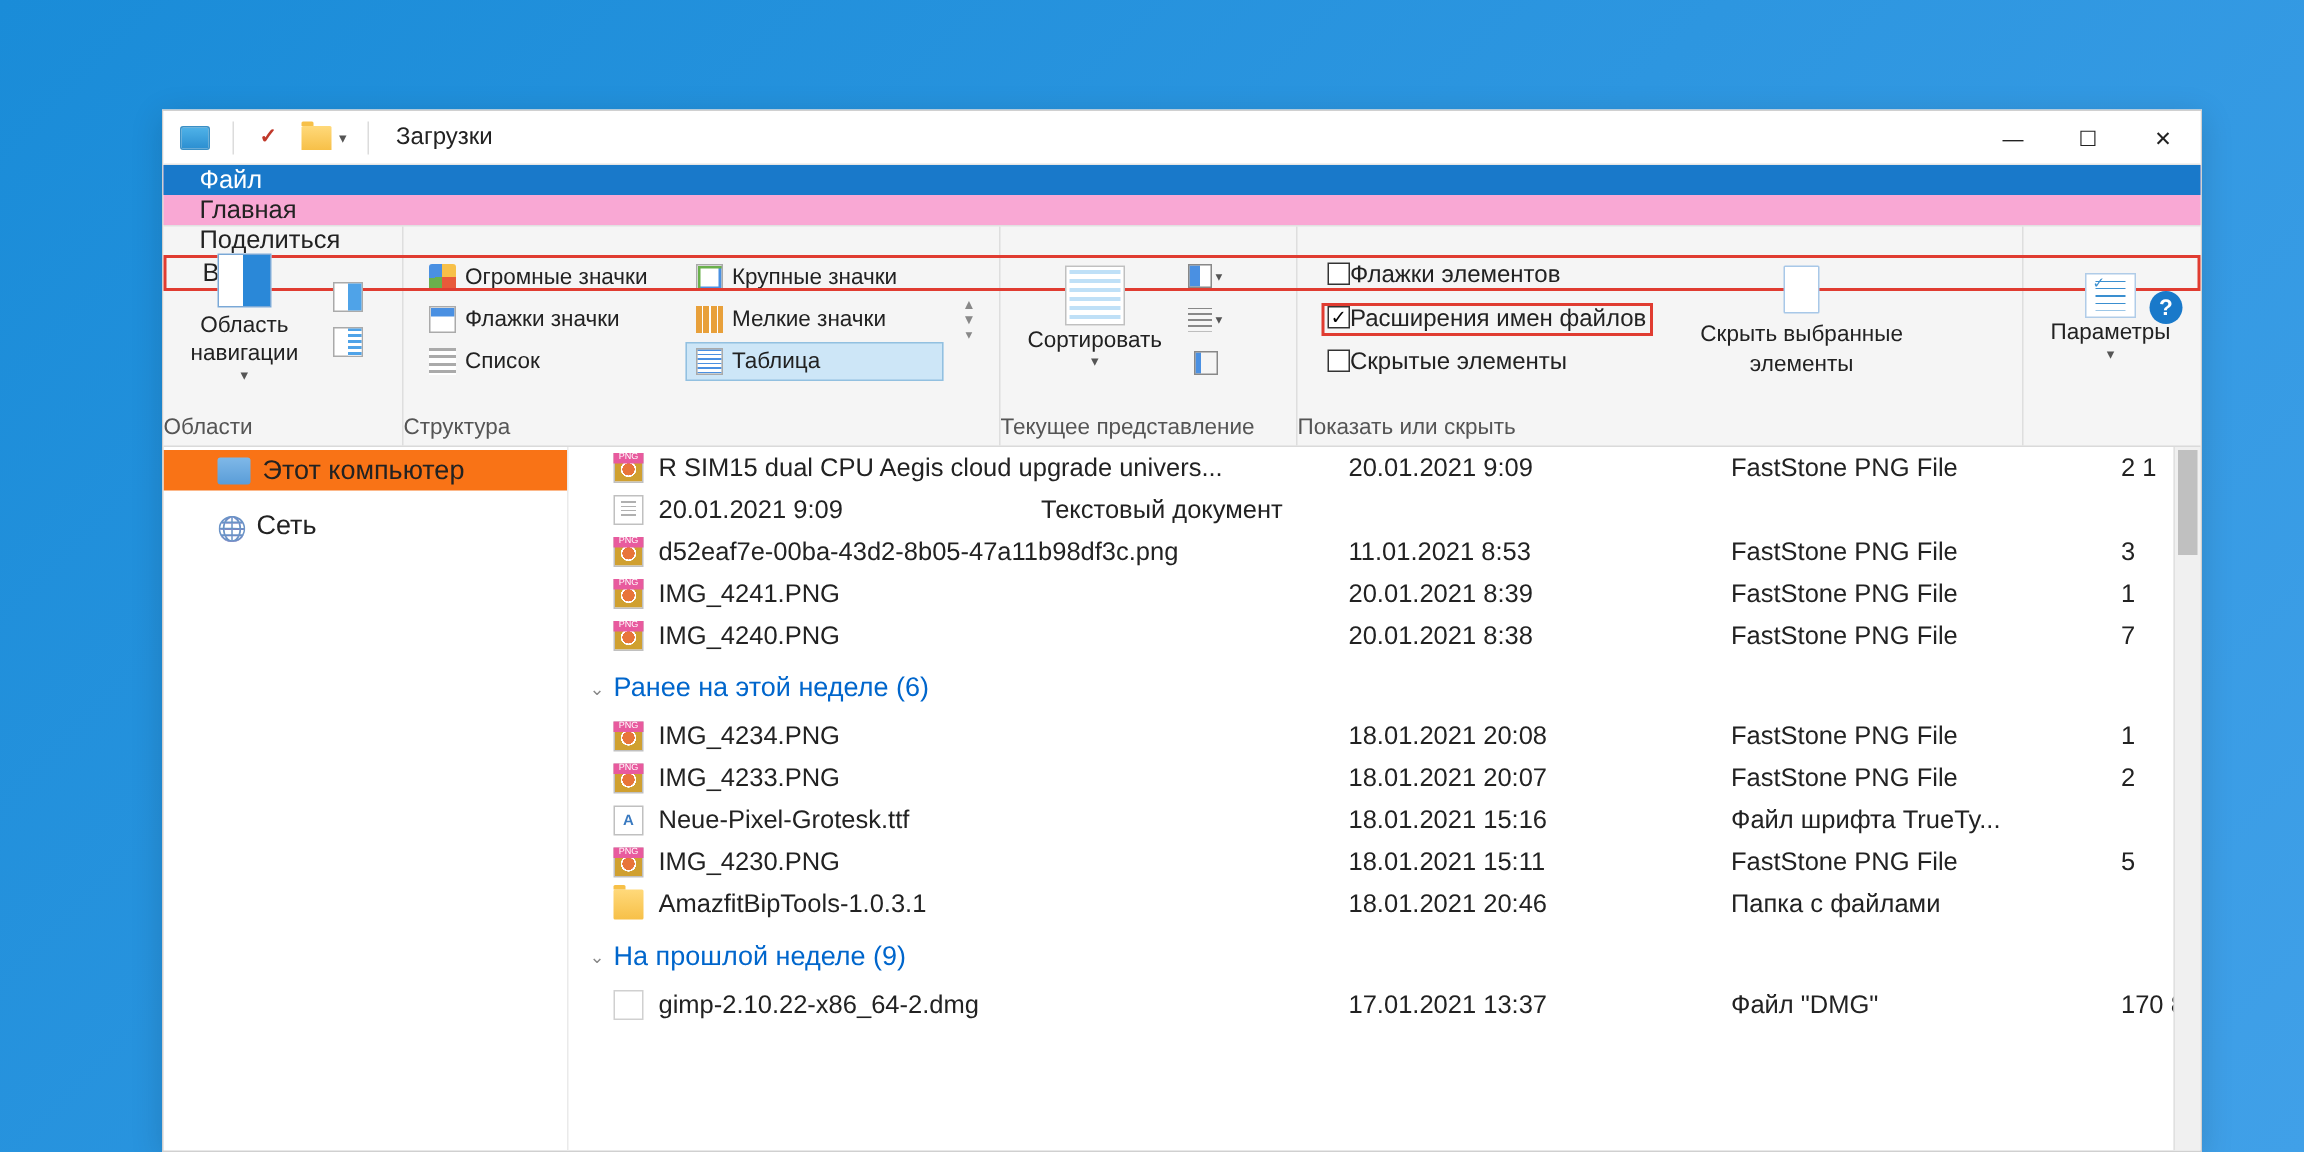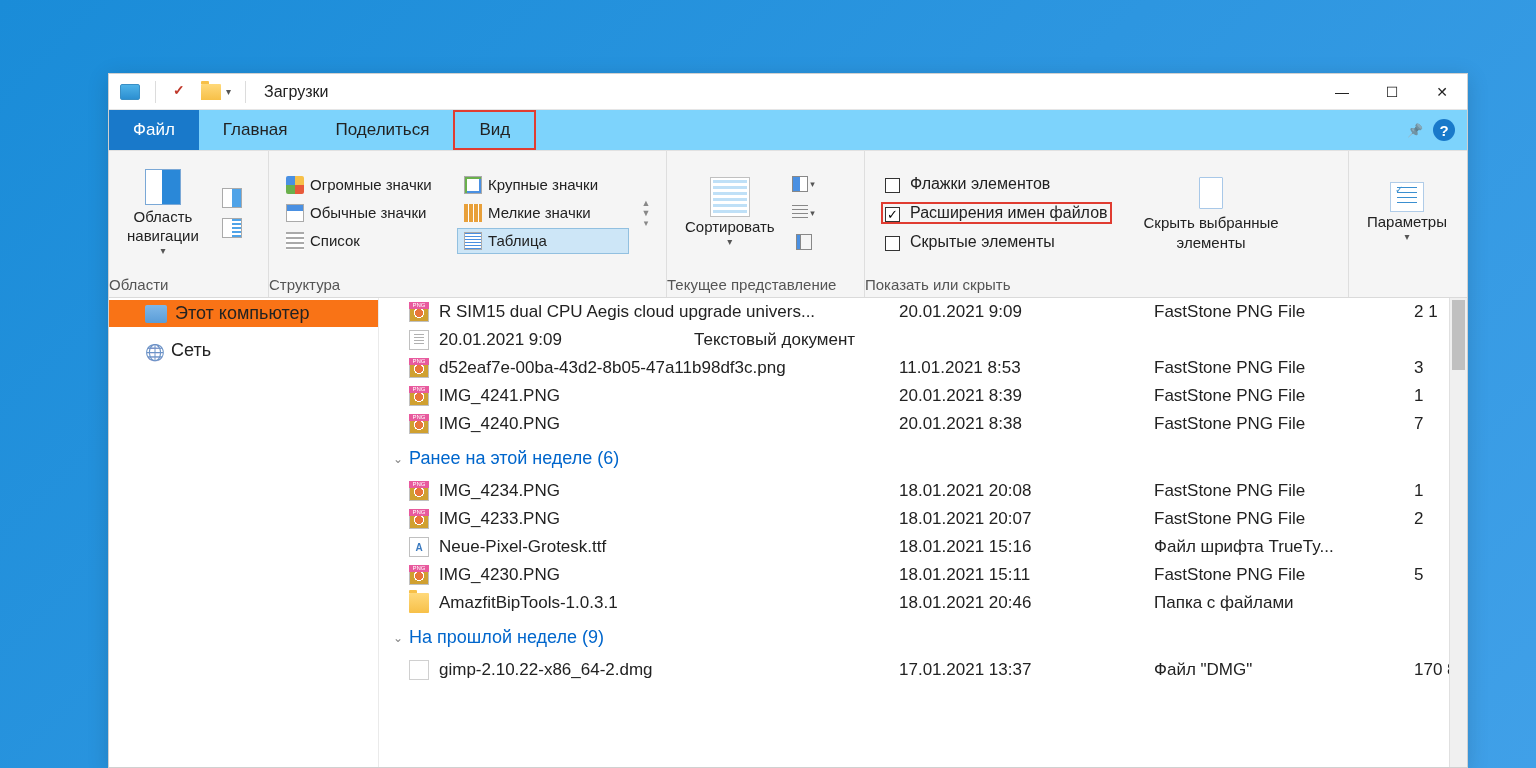--- a/index.html
+++ b/index.html
@@ -11,21 +11,21 @@
 .ic-explorer { width: 20px; height: 16px; background: linear-gradient(#4fb2e8,#2c8fd1); border: 1px solid #3a8fc5; border-radius: 2px; }
 .ic-check { width: 16px; height: 16px; position: relative; }
 .ic-check::after { content: "✓"; color: #c0392b; font-weight: bold; font-size: 14px; position: absolute; top: -2px; }
 .ic-folder { width: 20px; height: 16px; background: linear-gradient(#ffd97a,#f7c048); border-radius: 1px 1px 0 0; position: relative; }
 .ic-folder::before { content:""; position:absolute; top:-3px; left:0; width:8px; height:3px; background:#f7c048; border-radius:1px 1px 0 0; }
 .tb-dd { font-size: 10px; color: #555; margin-left: -4px; }
 .tb-sep { width: 1px; height: 22px; background: #dcdcdc; margin: 0 6px; }
 .tb-title { font-size: 16px; color: #222; padding-left: 4px; }
 .tb-ctrl { margin-left: auto; display: flex; }
 .ctrl-btn { width: 50px; height: 36px; display: flex; align-items: center; justify-content: center; font-size: 14px; color: #222; }
-.tabbar { height: 40px; display: flex; align-items: stretch; background: #7dd3fc; position: relative; }
+.tabbar { height: 40px; display: flex; align-items: stretch; background: #f9a8d4; position: relative; flex-direction: column; }
 .tab { padding: 0 24px; display: flex; align-items: center; font-size: 17px; color: #222; border-right: 0; }
 .tab-file { background: #1979ca; color: #fff; font-weight: normal; }
 .tab-hl { border: 2px solid #e03c31; outline-offset: -1px; }
 .tab-right { margin-left: auto; display: flex; align-items: center; gap: 8px; padding-right: 12px; }
 .pin { width: 18px; height: 18px; position: relative; }
 .pin::after { content: "📌"; font-size: 13px; filter: grayscale(1) opacity(0.6) hue-rotate(40deg); }
 .help { width: 22px; height: 22px; border-radius: 50%; background: #1979ca; color: #fff; display: flex; align-items: center; justify-content: center; font-size: 15px; font-weight: bold; }
 .ribbon { height: 148px; background: #f5f5f5; border-top: 1px solid #e1e1e1; border-bottom: 1px solid #dadada; display: flex; }
 .r-group { border-right: 1px solid #dedede; display: flex; flex-direction: column; }
 .r-group-body { flex: 1; display: flex; align-items: center; padding: 4px 10px; gap: 8px; }
@@ -54,21 +54,21 @@
 .layout-scroll { width:18px; display:flex; flex-direction:column; justify-content:space-between; }
 .ls-btn { font-size:9px;color:#888;text-align:center; }
 .sort-ico { width:40px;height:40px; background:#fff; border:1px solid #c0c0c0; position:relative; }
 .sort-ico::before{content:"";position:absolute;inset:2px;background:repeating-linear-gradient(#bfe0f7,#bfe0f7 3px,#fff 3px,#fff 6px);}
 .r-small-col { display:flex;flex-direction:column;gap:3px; }
 .r-small { width:26px;height:26px;display:flex;align-items:center;justify-content:center;font-size:11px;color:#555;border:1px solid transparent; }
 .r-small.split { display:flex;gap:2px;align-items:center; }
 .ic-cols{width:16px;height:16px;background:linear-gradient(90deg,#4a90e2 50%,#fff 50%);border:1px solid #888;}
 .ic-group{width:16px;height:16px;background:repeating-linear-gradient(#888 0 1px,transparent 1px 4px);}
 .ic-size{width:16px;height:16px;background:linear-gradient(90deg,#4a90e2 25%,#888 25% 27%,transparent 27%);border:1px solid #888;}
-.chk-row { display:flex; align-items:flex-end; gap:10px; font-size:16px; color:#222; padding:2px 4px; }
+.chk-row { display:flex; align-items:flex-start; font-size:16px; color:#222; padding:2px 4px; }
 .chk-row.hl { border: 2px solid #e03c31; padding: 0 2px; }
 .chk { width:15px;height:15px;border:1px solid #333;background:#fff;display:inline-flex;align-items:center;justify-content:center;font-size:13px;line-height:1; }
 .chk.on::after{content:"✓";color:#000;}
 .chk-col { display:flex;flex-direction:column;gap:7px;padding:4px 6px; }
 .hide-ico { width:40px;height:40px; position:relative; }
 .hide-ico::before{content:"";position:absolute;inset:4px 8px;background:#fff;border:1px solid #a8c8e8;border-radius:1px;}
 .opt-ico{width:34px;height:30px;background:#fff;border:1px solid #b0cce8;position:relative;}
 .opt-ico::after{content:"";position:absolute;inset:4px 6px;background:repeating-linear-gradient(#3a8fd0 0 1px,transparent 1px 5px);}
 .opt-ico::before{content:"✓";position:absolute;left:4px;top:0;font-size:10px;color:#3a8fd0;}
 .content { display:flex; height: calc(100% - 36px - 40px - 148px); }
@@ -168,21 +168,21 @@
                 <span>Огромные значки</span>
               </div>
             <div class="layout-item">
                 <span class="li-ico ic-large"></span>
                 <span>Крупные значки</span>
               </div>
           </div>
           <div class="layout-row">
             <div class="layout-item">
                 <span class="li-ico ic-med"></span>
-                <span>Обычные значки</span>
+                <span>Флажки значки</span>
               </div>
             <div class="layout-item">
                 <span class="li-ico ic-small"></span>
                 <span>Мелкие значки</span>
               </div>
           </div>
           <div class="layout-row">
             <div class="layout-item">
                 <span class="li-ico ic-list"></span>
                 <span>Список</span>

